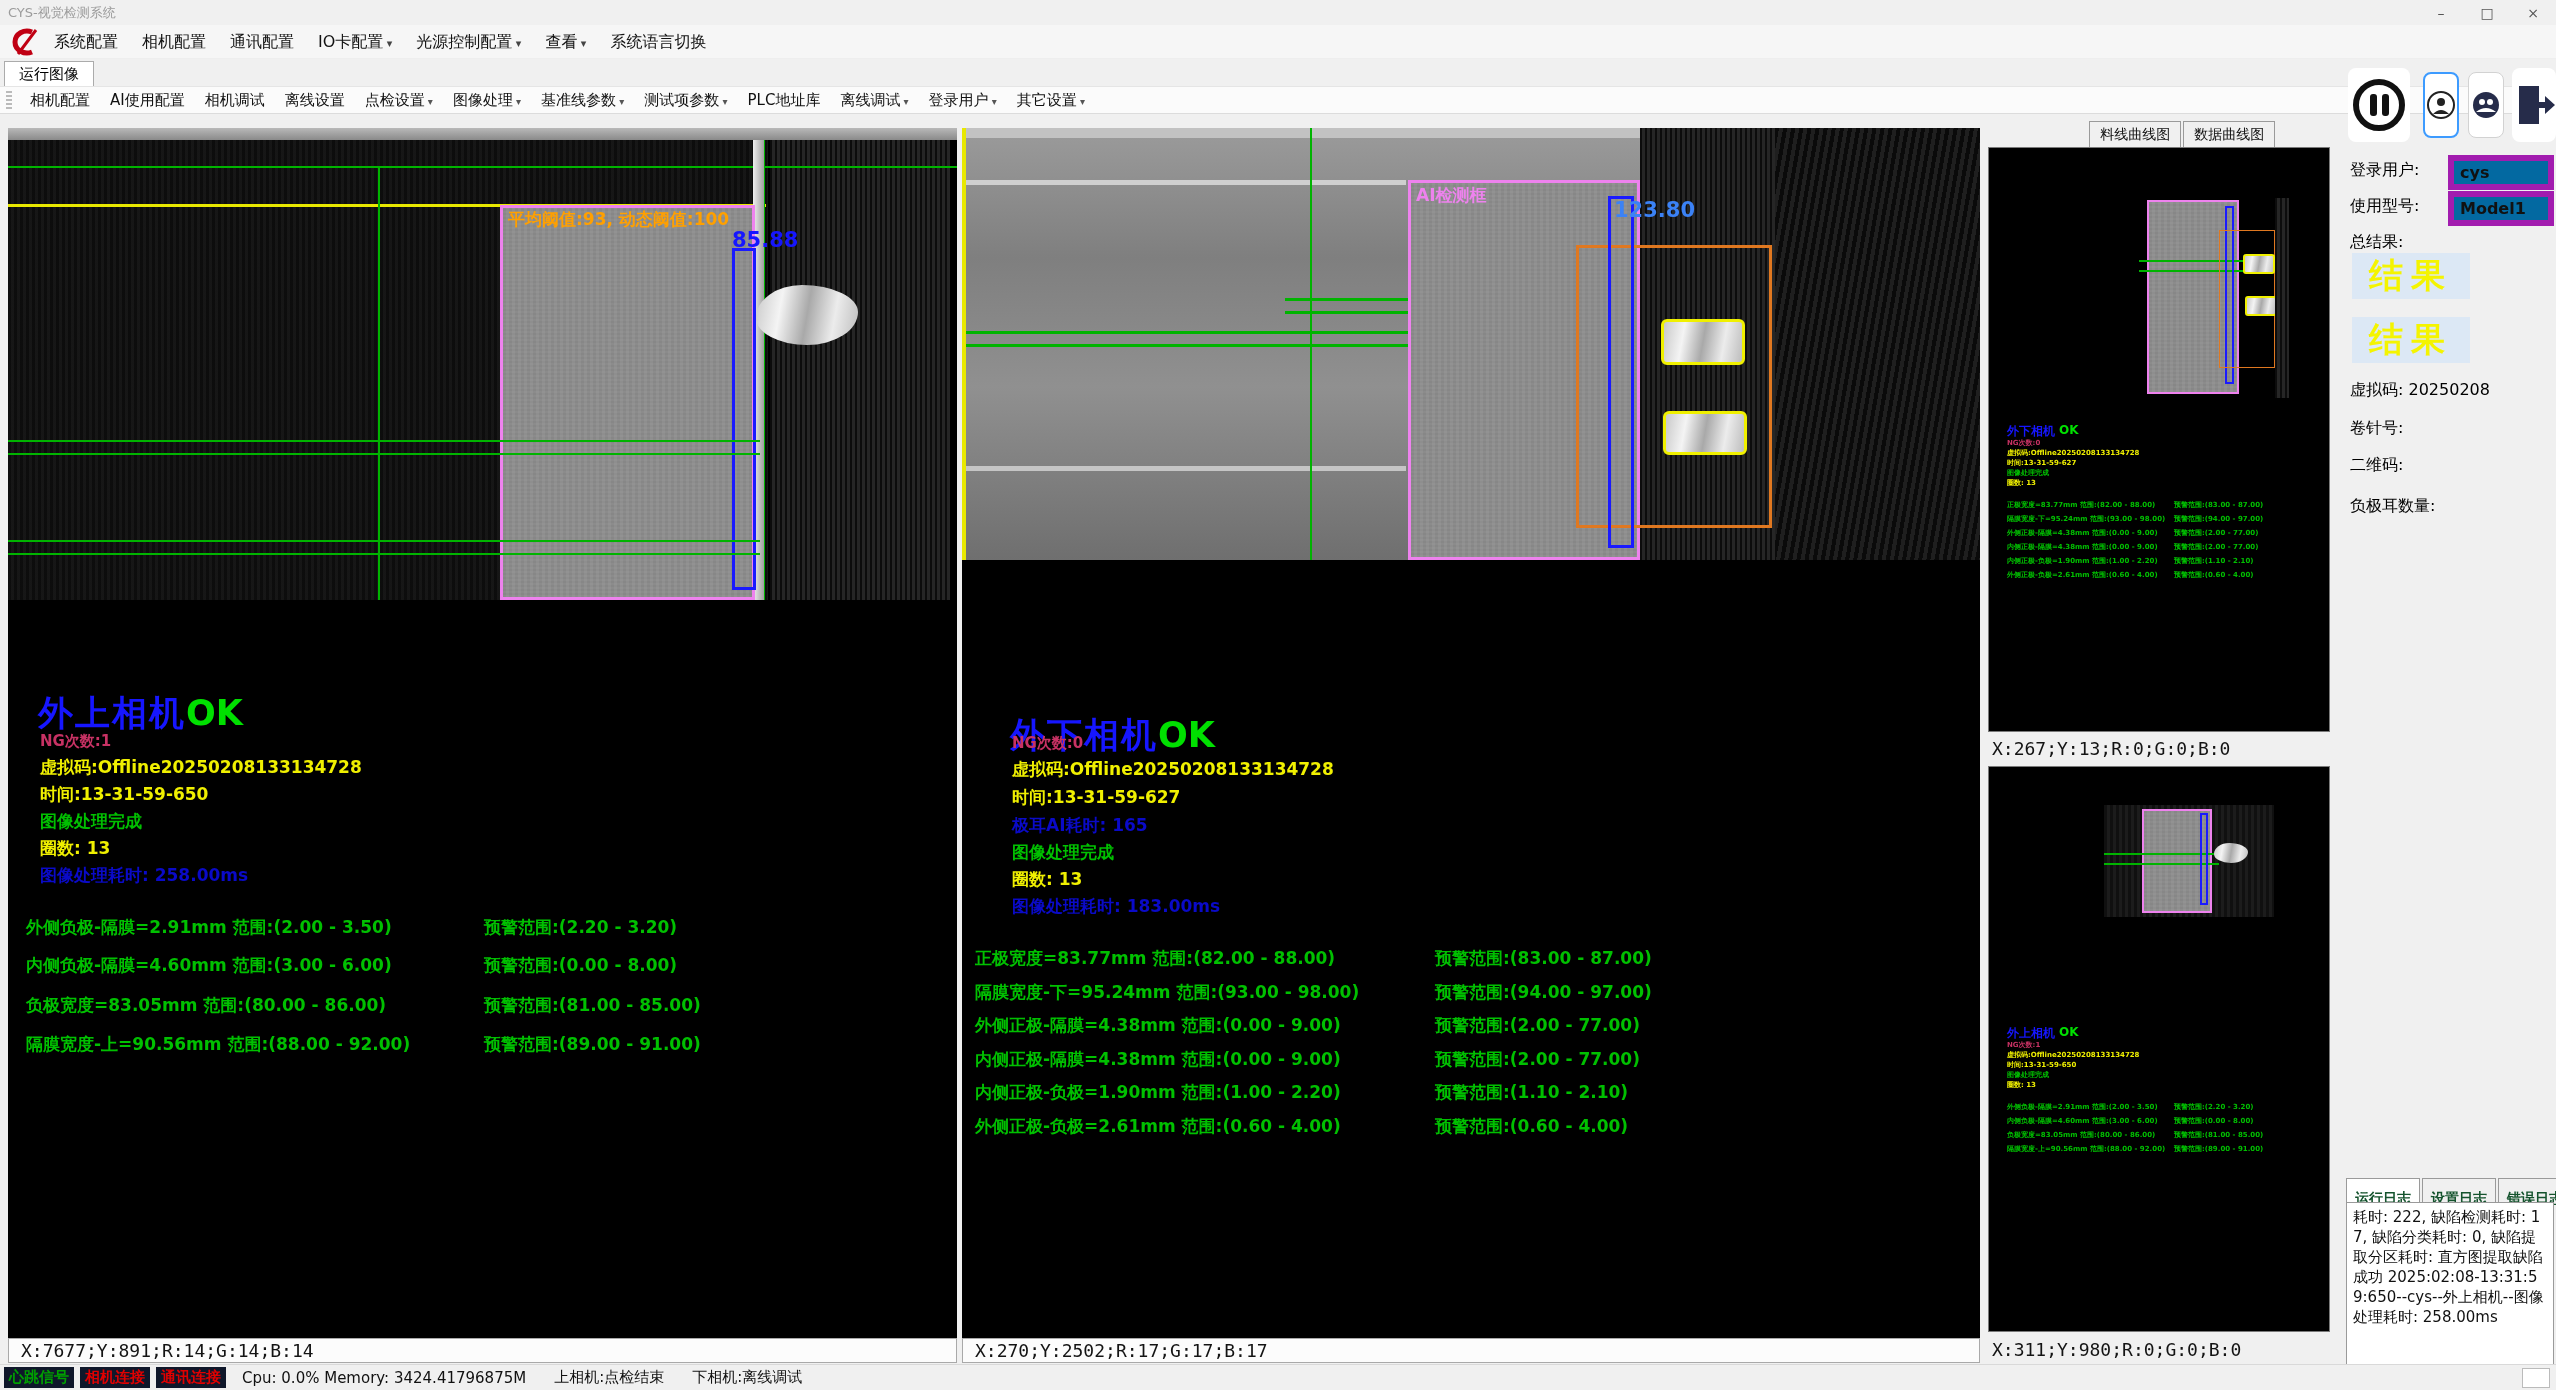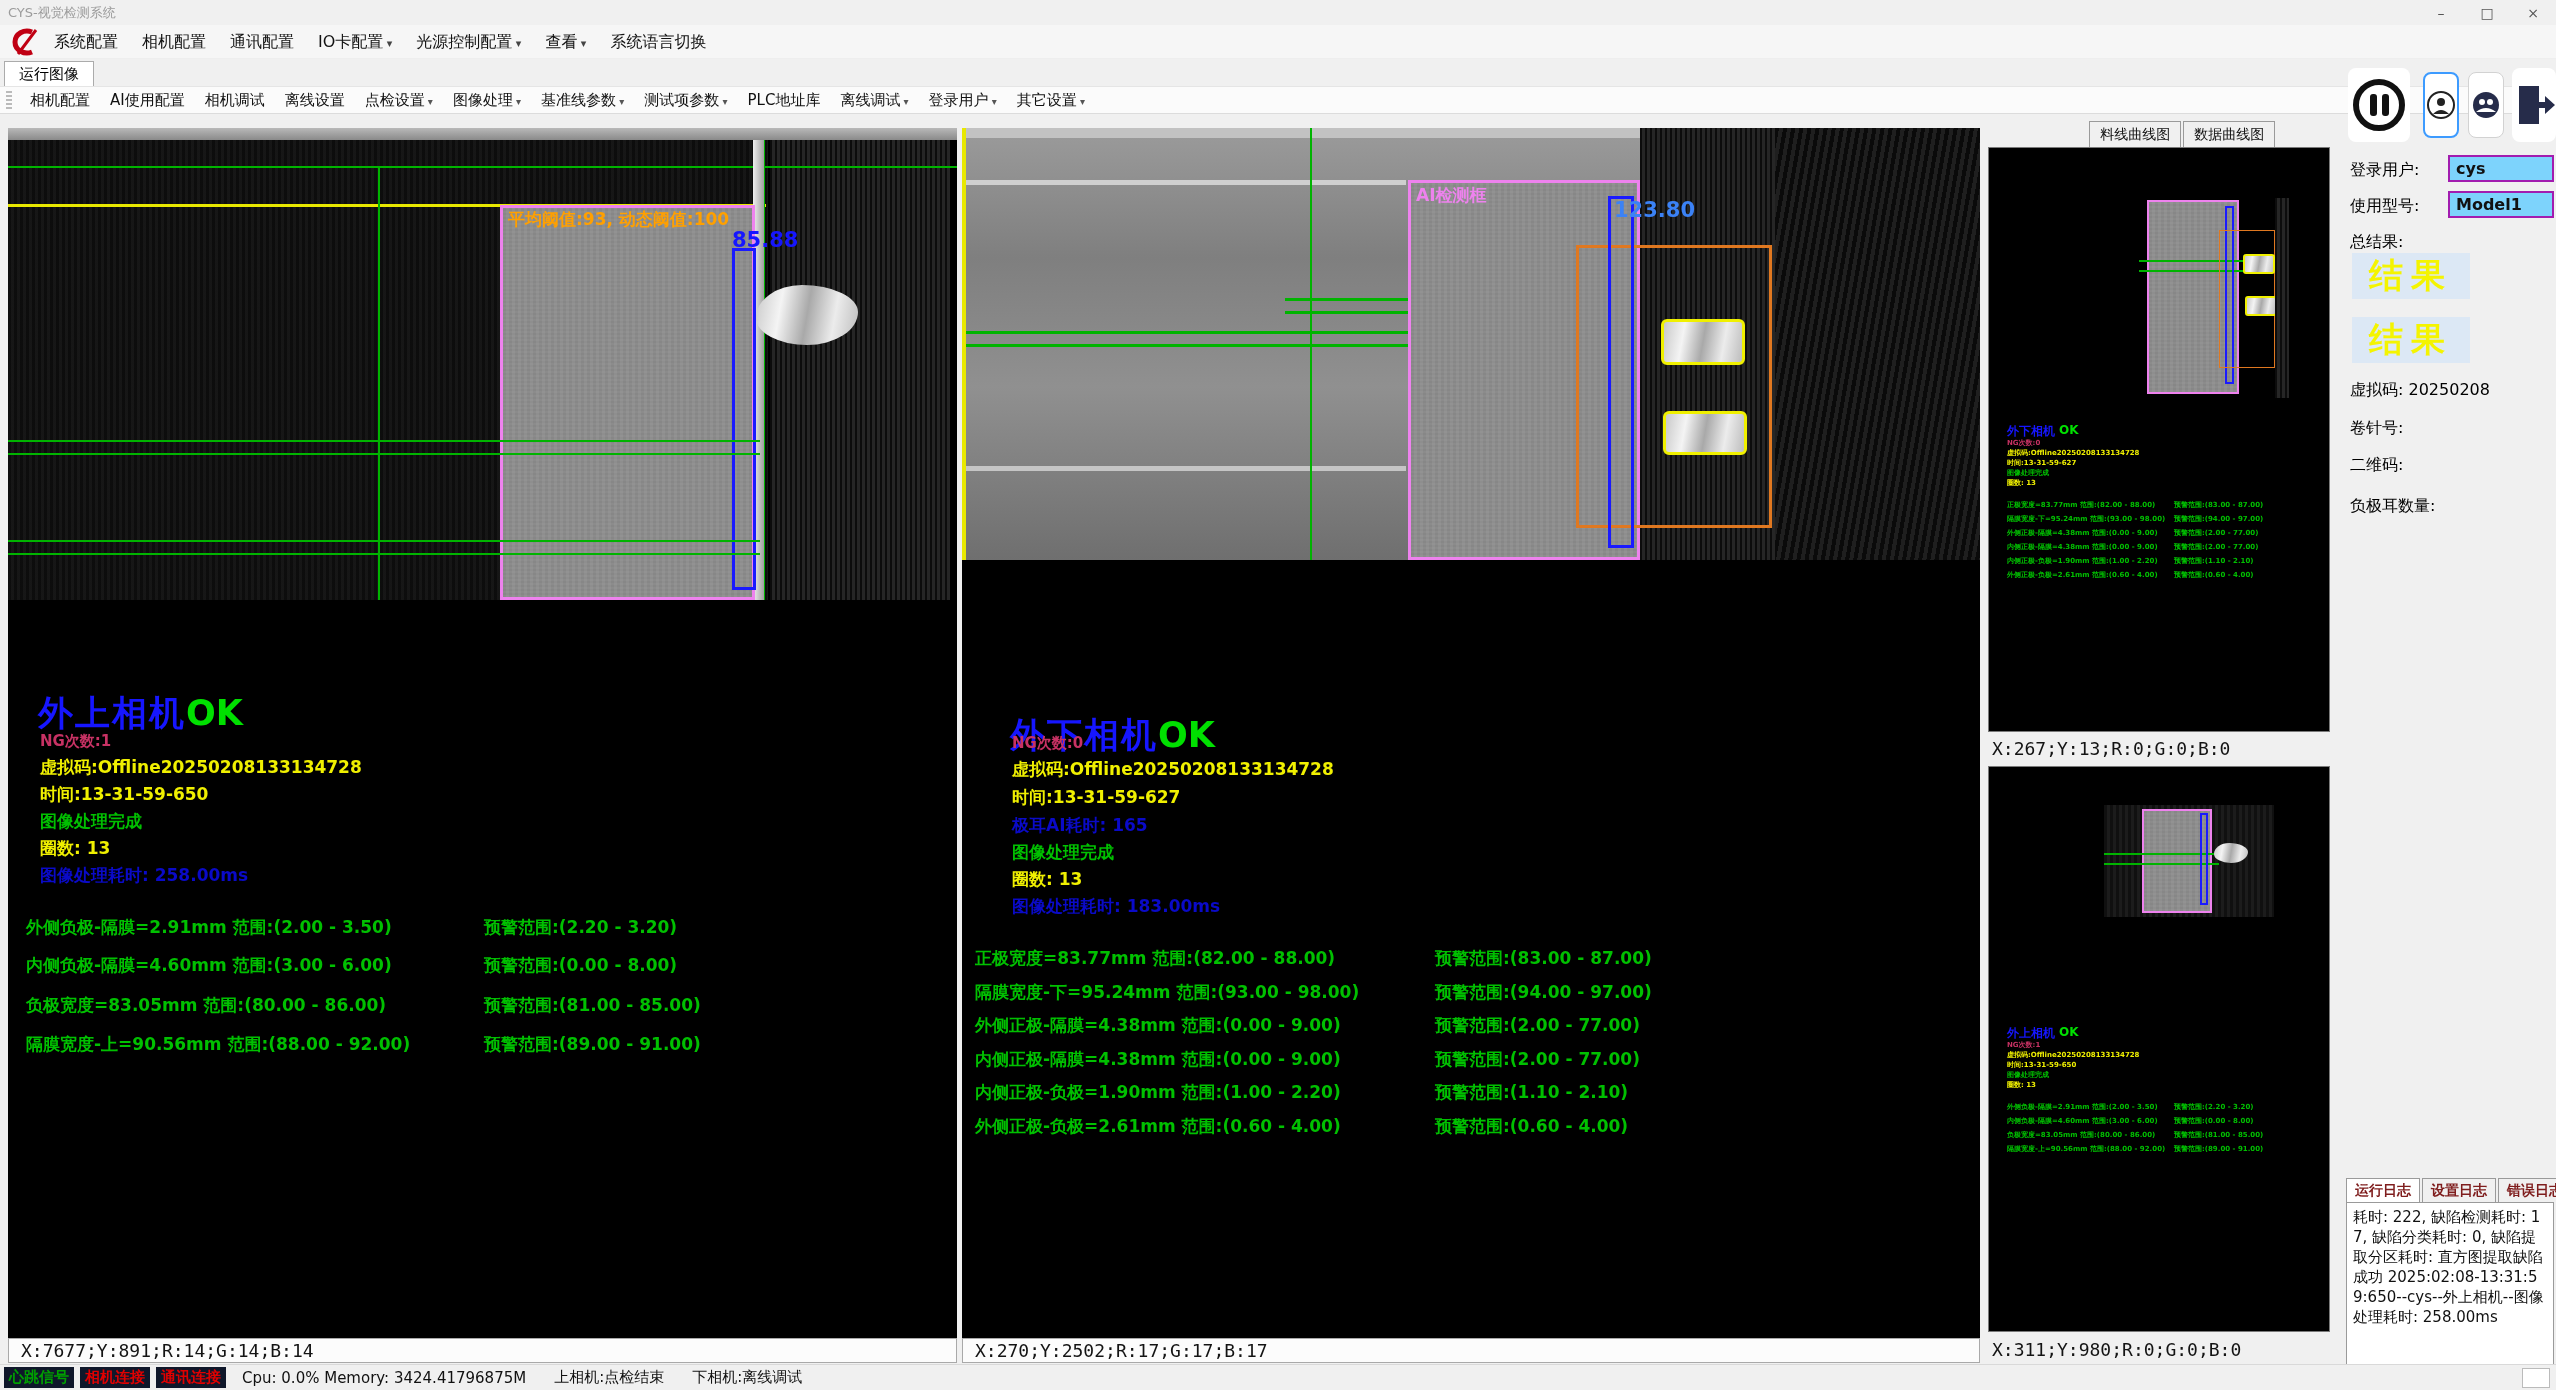--- a/index.html
+++ b/index.html
@@ -54,31 +54,31 @@
       repeating-linear-gradient(90deg,rgba(0,0,0,.05) 0 3px,transparent 3px 6px),#8e8e8e; }
 
   
   .side-tabs { display:flex; height:26px; }
   .side-tab { padding:0 10px; font-size:14px; line-height:24px; color:#111;
               border:1px solid #9a9a9a; border-bottom:none; background:#f0f0f0; margin-right:2px; }
   .side-tab.active { background:#fff; position:relative; top:-1px; height:27px;margin-top:32px; }
   .preview { background:#000; border:1px solid #7a7a7a; overflow:hidden; }
   .coordtext { color:#141414; font:18px "DejaVu Sans Mono","Liberation Mono",monospace; white-space:nowrap; }
   .info-label { font-size:16px; color:#000000; white-space:nowrap; }
-  .info-box { background:#7dd3fc; border:2px solid #a21caf; font-size:16px; font-weight:bold;
+  .info-box { background:#0369a1; border:6px solid #a21caf; font-size:16px; font-weight:bold;
               color:#111; padding:2px 6px; }
   .result-box { background:#dce8f5; display:flex; align-items:center; justify-content:center;
                 color:#f4f400; font-size:34px; font-weight:bold; letter-spacing:8px; }
   .icon-btn { background:#fff; border:1px solid #d2d2d2; border-radius:8px;
               display:flex; align-items:center; justify-content:center; }
   .mini-t { position:absolute; white-space:nowrap; font-weight:bold; }
 
   
   .log-tabs { display:flex; height:24px; }
-  .log-tab { padding:0 8px; font-size:14px; font-weight:bold; line-height:22px; color:#7f1d1d;
+  .log-tab { padding:8px 8px; font-size:14px; font-weight:bold; line-height:22px; color:#14532d;
              border:1px solid #9a9a9a; border-bottom:none; background:#f0f0f0; margin-right:2px; white-space:nowrap; }
   .log-tab.active { background:#fff; }
   .log-body { background:#fff; border:1px solid #9a9a9a; font-size:15px; color:#111;
               padding:4px 6px; line-height:20px; word-break:break-all; }
 
   
   .statusbar { left:0; top:1364px; width:2556px; height:26px; background:#f0f0f0;
                border-top:1px solid #d9d9d9; display:flex; align-items:center; font-size:15px; }
   .st-chip { background:#0f172a; padding:1px 5px; font-weight:bold; margin-right:6px; white-space:nowrap; }
   .st-green { color:#00a000; } .st-red { color:#e00000; }

